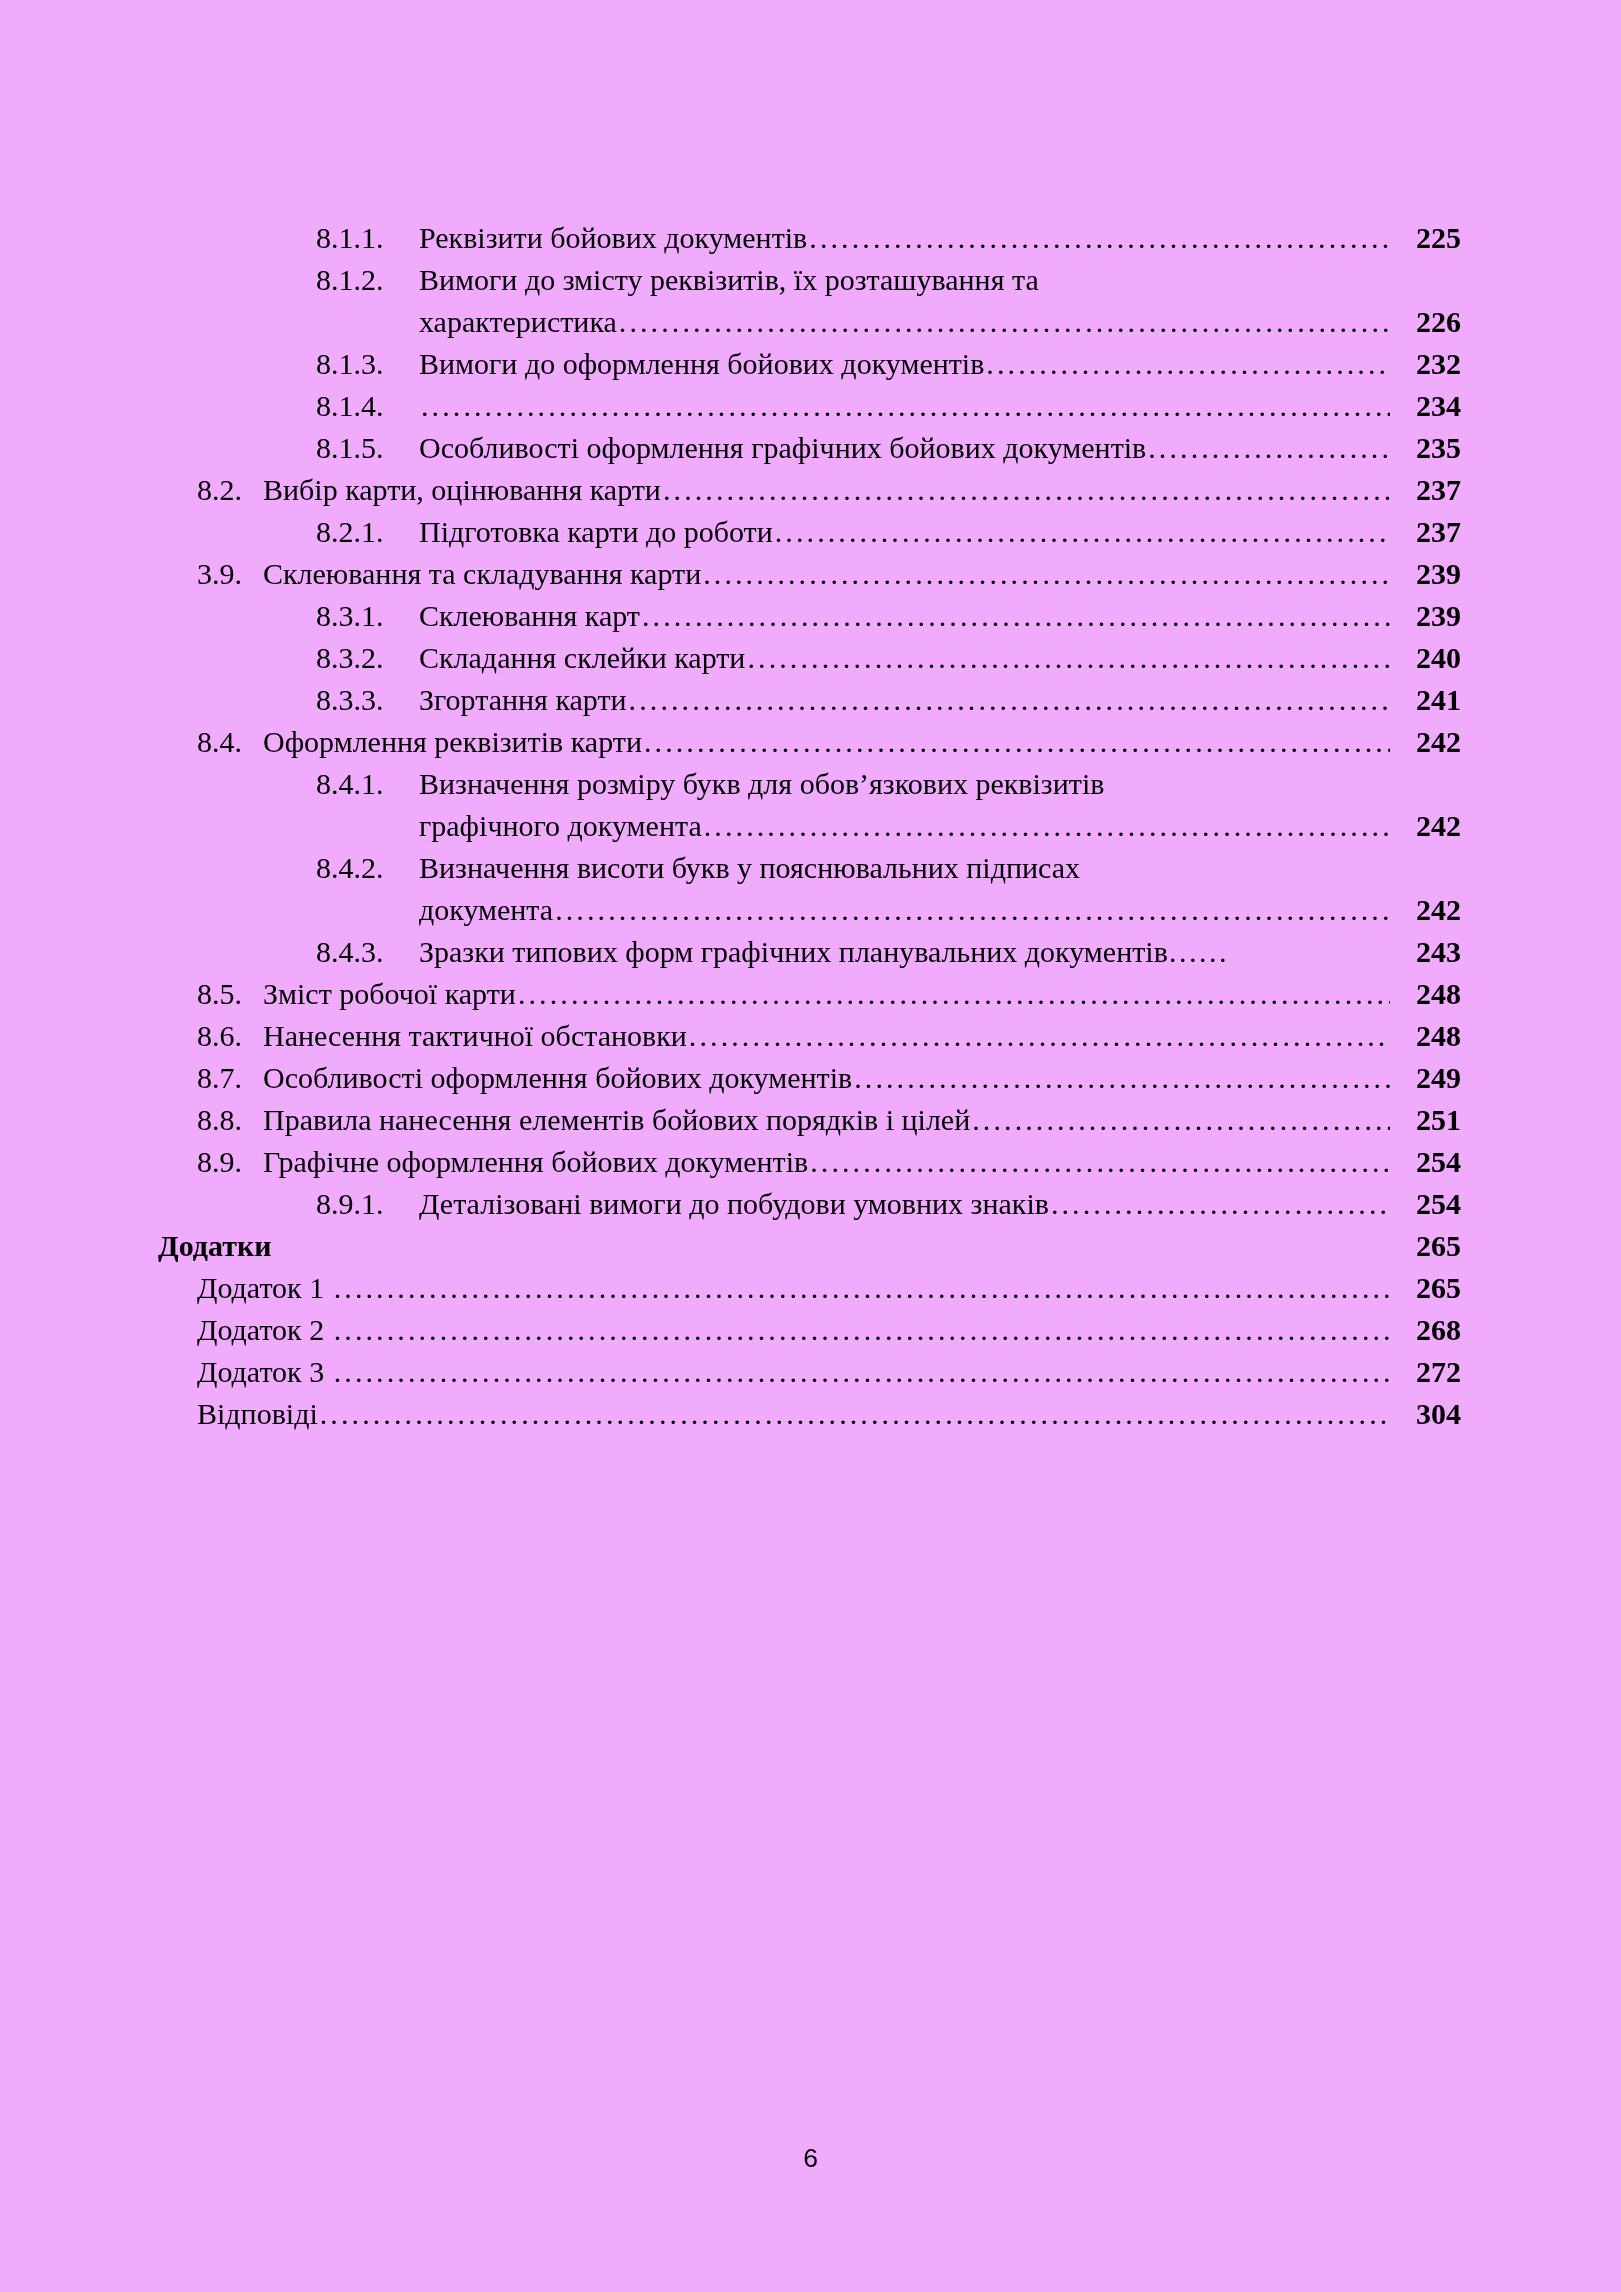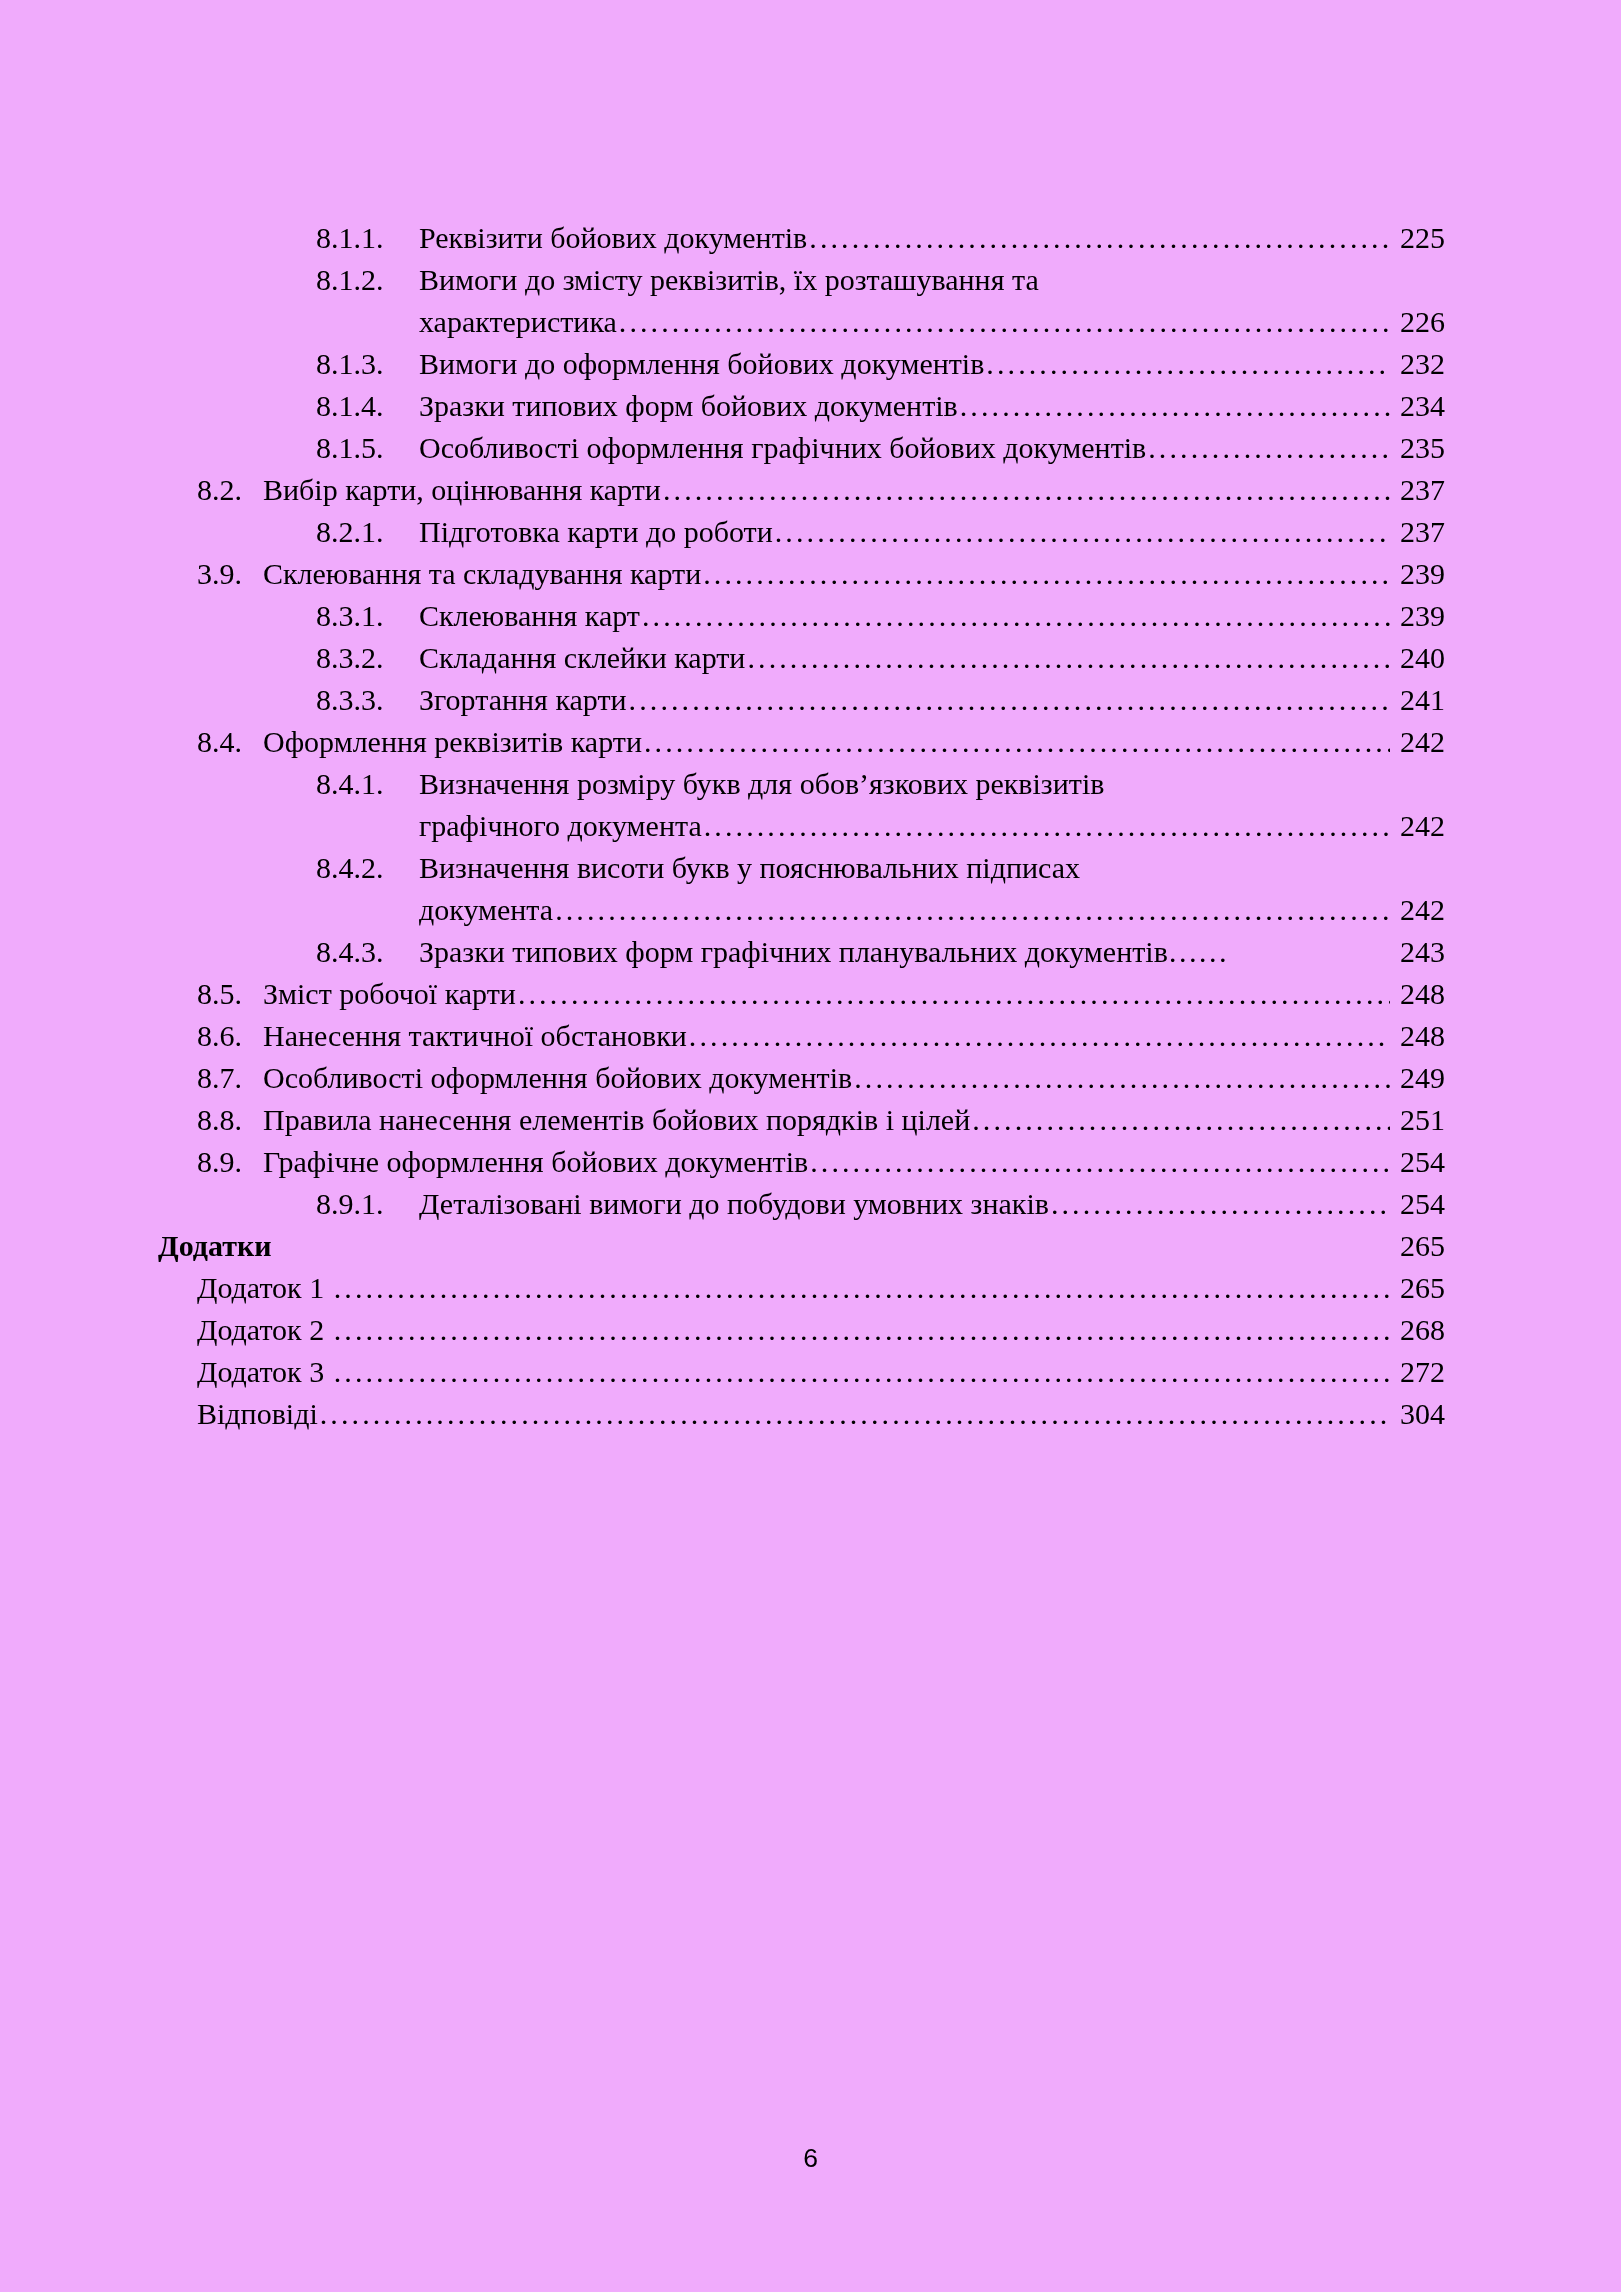--- a/index.html
+++ b/index.html
@@ -34,21 +34,21 @@
     white-space:nowrap;
     min-width:0;
     margin-left:2px;
     margin-right:9.8px;
   }
   .leader::after {
     content:"................................................................................................................................................................................................................................................................";
     letter-spacing:3.1px;
   }
   .leader.nodots::after { content:""; }
-  .page-num { flex:0 0 61px; text-align:left; white-space:pre; }
+  .page-num { flex:0 0 61px; text-align:right; white-space:pre;font-weight:bold; }
   .footer {
     position:absolute;
     left:0; top:2143px;
     width:100%;
     text-align:center;
     font-family:"Liberation Sans", sans-serif;
     font-size:26.5px;
     color:#000;
   }
 </style>
@@ -75,21 +75,20 @@
         <span class="page-num">226</span>
       </div>
       <div class="row lvl2">
         <span class="num">8.1.3.</span>
         <span class="title">Вимоги до оформлення бойових документів</span>
         <span class="leader"></span>
         <span class="page-num">232</span>
       </div>
       <div class="row lvl2">
         <span class="num">8.1.4.</span>
-        <span class="title">Зразки типових форм бойових документів</span>
         <span class="leader"></span>
         <span class="page-num">234</span>
       </div>
       <div class="row lvl2">
         <span class="num">8.1.5.</span>
         <span class="title">Особливості оформлення графічних бойових документів</span>
         <span class="leader"></span>
         <span class="page-num">235</span>
       </div>
       <div class="row lvl1">

